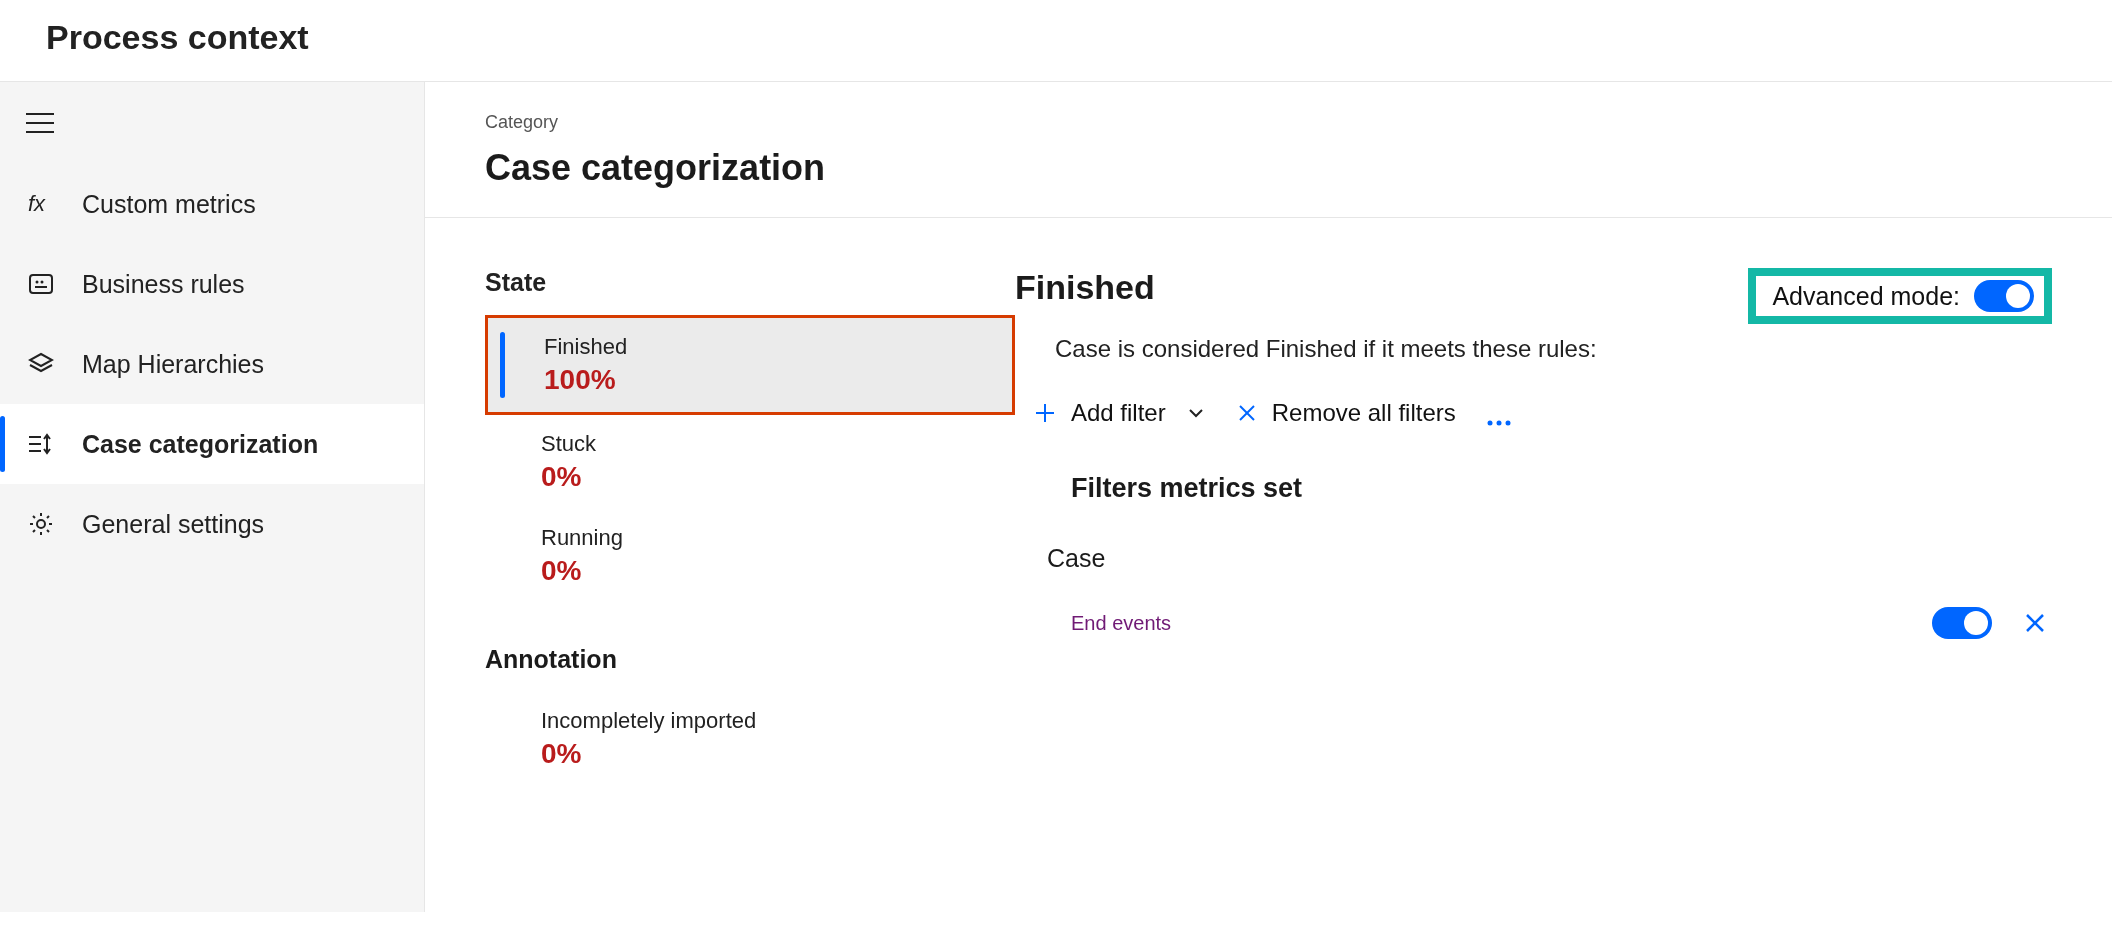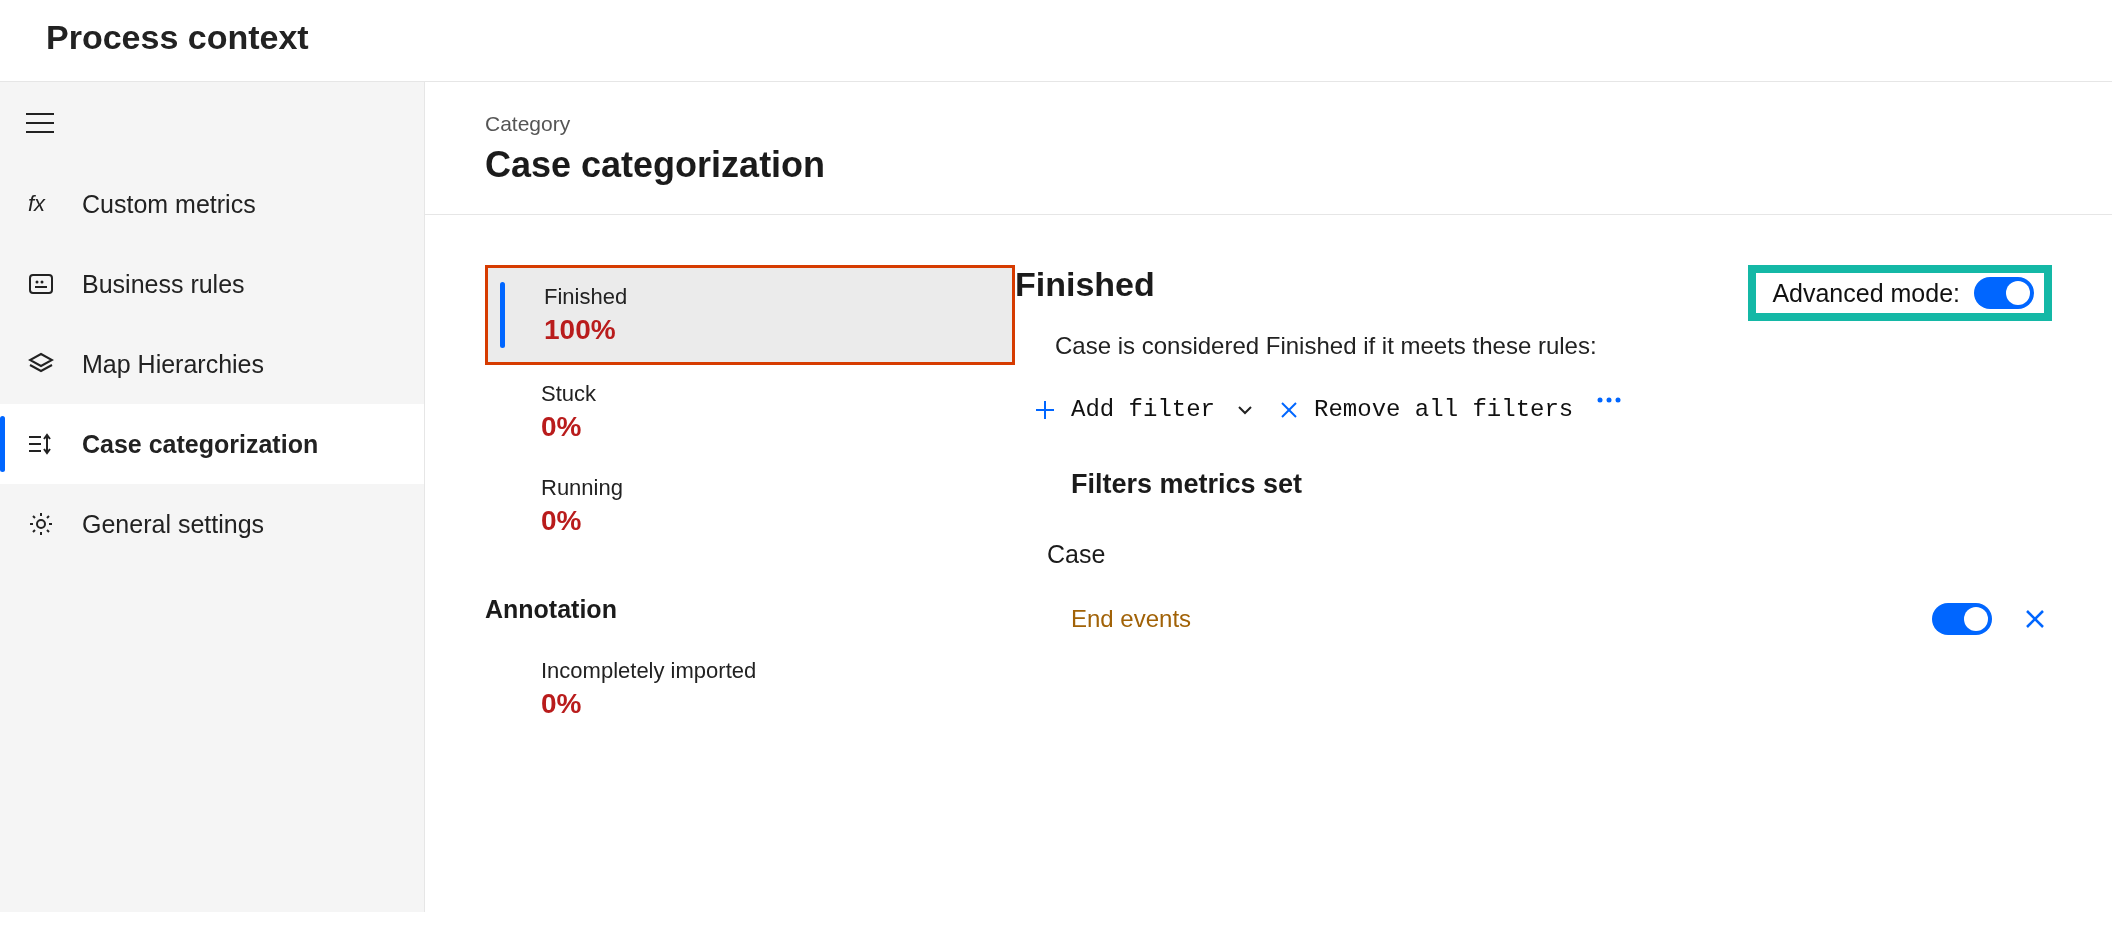--- a/index.html
+++ b/index.html
@@ -61,21 +61,21 @@
     height: 30px;
     margin-right: 26px;
     display:flex;align-items:center;justify-content:center;
     color:#333;
   }
   .content {
     flex: 1;
     padding: 30px 60px 0 60px;
     position: relative;
   }
-  .cat-label { color:#555; font-size:21px; margin-bottom:8px; }
+  .cat-label { color:#555; font-size:18px; margin-bottom:14px; }
   .cat-title { font-size:36px; font-weight:600; margin-bottom:28px; }
   .divider { height:1px; background:#e6e6e6; margin-left:-60px; margin-right:-60px; }
   .panels {
     display:flex;
     margin-top: 50px;
   }
   .left-panel { width: 530px; }
   .right-panel { flex:1; }
   .section-head {
     font-size:25px;
@@ -128,39 +128,38 @@
   .toggle::after{
     content:"";
     position:absolute;
     right:4px; top:4px;
     width:24px;height:24px;border-radius:50%;
     background:#fff;
   }
   .rule-desc { font-size:24px; color:#222; margin-bottom:36px;padding-left:40px; }
   .toolbar {
     display:flex;
-    align-items:flex-start;
-    gap:23px;
+    align-items:flex-end;
+    gap:30px;
     padding-left:18px;
     margin-bottom:46px;
-    font-family:Liberation Mono, monospace;
   }
   .tb-btn {
     display:flex; align-items:center; gap:14px;
     font-size:24px; color:#111;
     cursor:pointer;
   }
   .tb-btn .ic { color:#0066ff; display:flex; align-items:center; }
   .filters-title { font-size:27px; font-weight:600; margin-left:56px; margin-bottom:40px; }
   .case-title { font-size:25px; font-weight:400; margin-left:32px; margin-bottom:34px; }
   .filter-row {
     display:flex; align-items:center; justify-content:space-between;
     padding-left:56px; padding-right:4px;
   }
-  .filter-label { font-size:24px; color:#a16207; }
+  .filter-label { font-size:20px; color:#701a75; }
   .filter-actions { display:flex; align-items:center; gap:30px; }
   .x-btn { color:#0066ff; cursor:pointer; display:flex; align-items:center; }
 </style>
 </head>
 <body>
 
 <div class="header">
   <div class="header-title">Process context</div>
 </div>
 
@@ -231,20 +230,21 @@
     </div>
   </div>
 
   <div class="content">
     <div class="cat-label">Category</div>
     <div class="cat-title">Case categorization</div>
     <div class="divider"></div>
 
     <div class="panels">
       <div class="left-panel">
+        <div class="section-head">State</div>
 
         <div class="state-item selected">
           <div class="label">Finished</div>
           <div class="value">100%</div>
         </div>
         <div class="state-item">
           <div class="label">Stuck</div>
           <div class="value">0%</div>
         </div>
         <div class="state-item">

